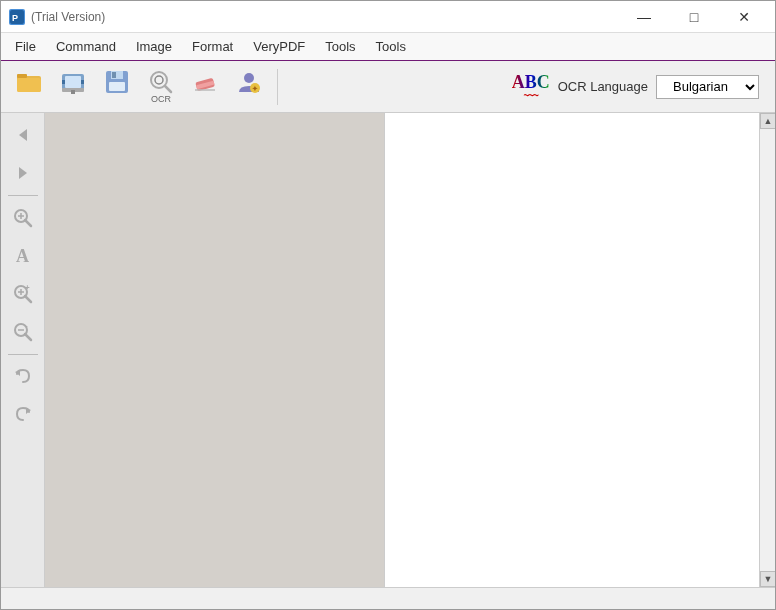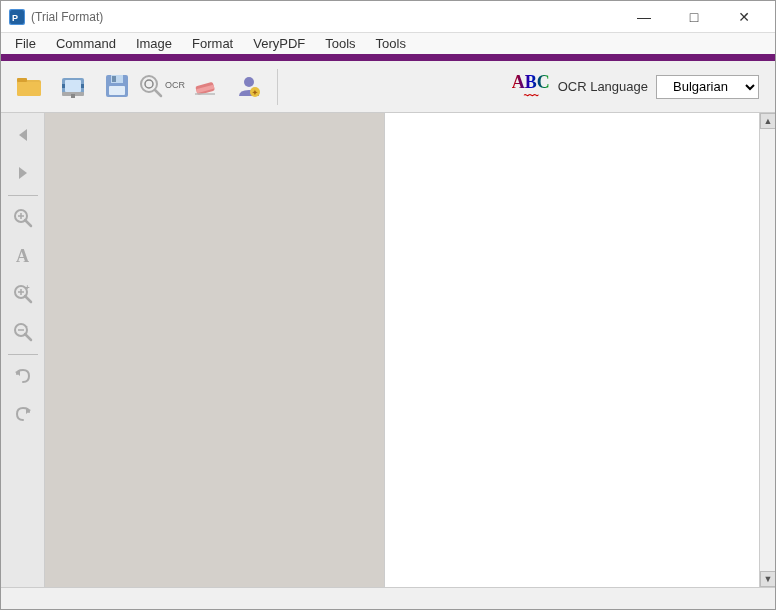--- a/index.html
+++ b/index.html
@@ -45,21 +45,21 @@
       display: flex; align-items: center; justify-content: center;
     }
 
     
     .menu-bar {
       background: #f8f8f8;
       height: 28px;
       display: flex;
       align-items: center;
       padding: 0 4px;
-      border-bottom: 7px solid #701a75;
+      border-bottom: 1px solid #701a75;
     }
     .menu-item {
       padding: 4px 10px;
       cursor: pointer;
       font-size: 13px;
       color: #333;
       border-radius: 3px;
     }
 
     
@@ -76,22 +76,22 @@
       width: 1px; height: 36px;
       background: #ccc;
       margin: 0 4px;
     }
     .toolbar-btn {
       width: 40px; height: 40px;
       border: 1px solid transparent;
       background: transparent;
       cursor: pointer;
       border-radius: 3px;
-      display: flex; align-items: center; justify-content: center;
-      flex-direction: row;
+      display: flex; align-items: center; 
+      flex-direction: column;
       font-size: 10px;
       color: #555;
     }
 
     
     .ocr-lang-area {
       margin-left: auto;
       display: flex;
       align-items: center;
       gap: 8px;
@@ -200,21 +200,21 @@
 <body>
 
 <div class="title-bar">
   <div class="title-bar-left">
     <div class="title-icon">
       <svg width="14" height="14" viewBox="0 0 14 14">
         <rect width="14" height="14" fill="#2060a0" rx="2"></rect>
         <text x="2" y="11" font-size="9" fill="white" font-family="Arial" font-weight="bold">P</text>
       </svg>
     </div>
-    <span class="title-text" style="color:#666;">(Trial Format)</span>
+    <span class="title-text" style="color:#666;">(Trial Version)</span>
   </div>
   <div class="title-bar-controls">
     <button class="title-btn">—</button>
     <button class="title-btn">□</button>
     <button class="title-btn close">✕</button>
   </div>
 </div>
 
 <div class="menu-bar">
   <div class="menu-item">File</div>

